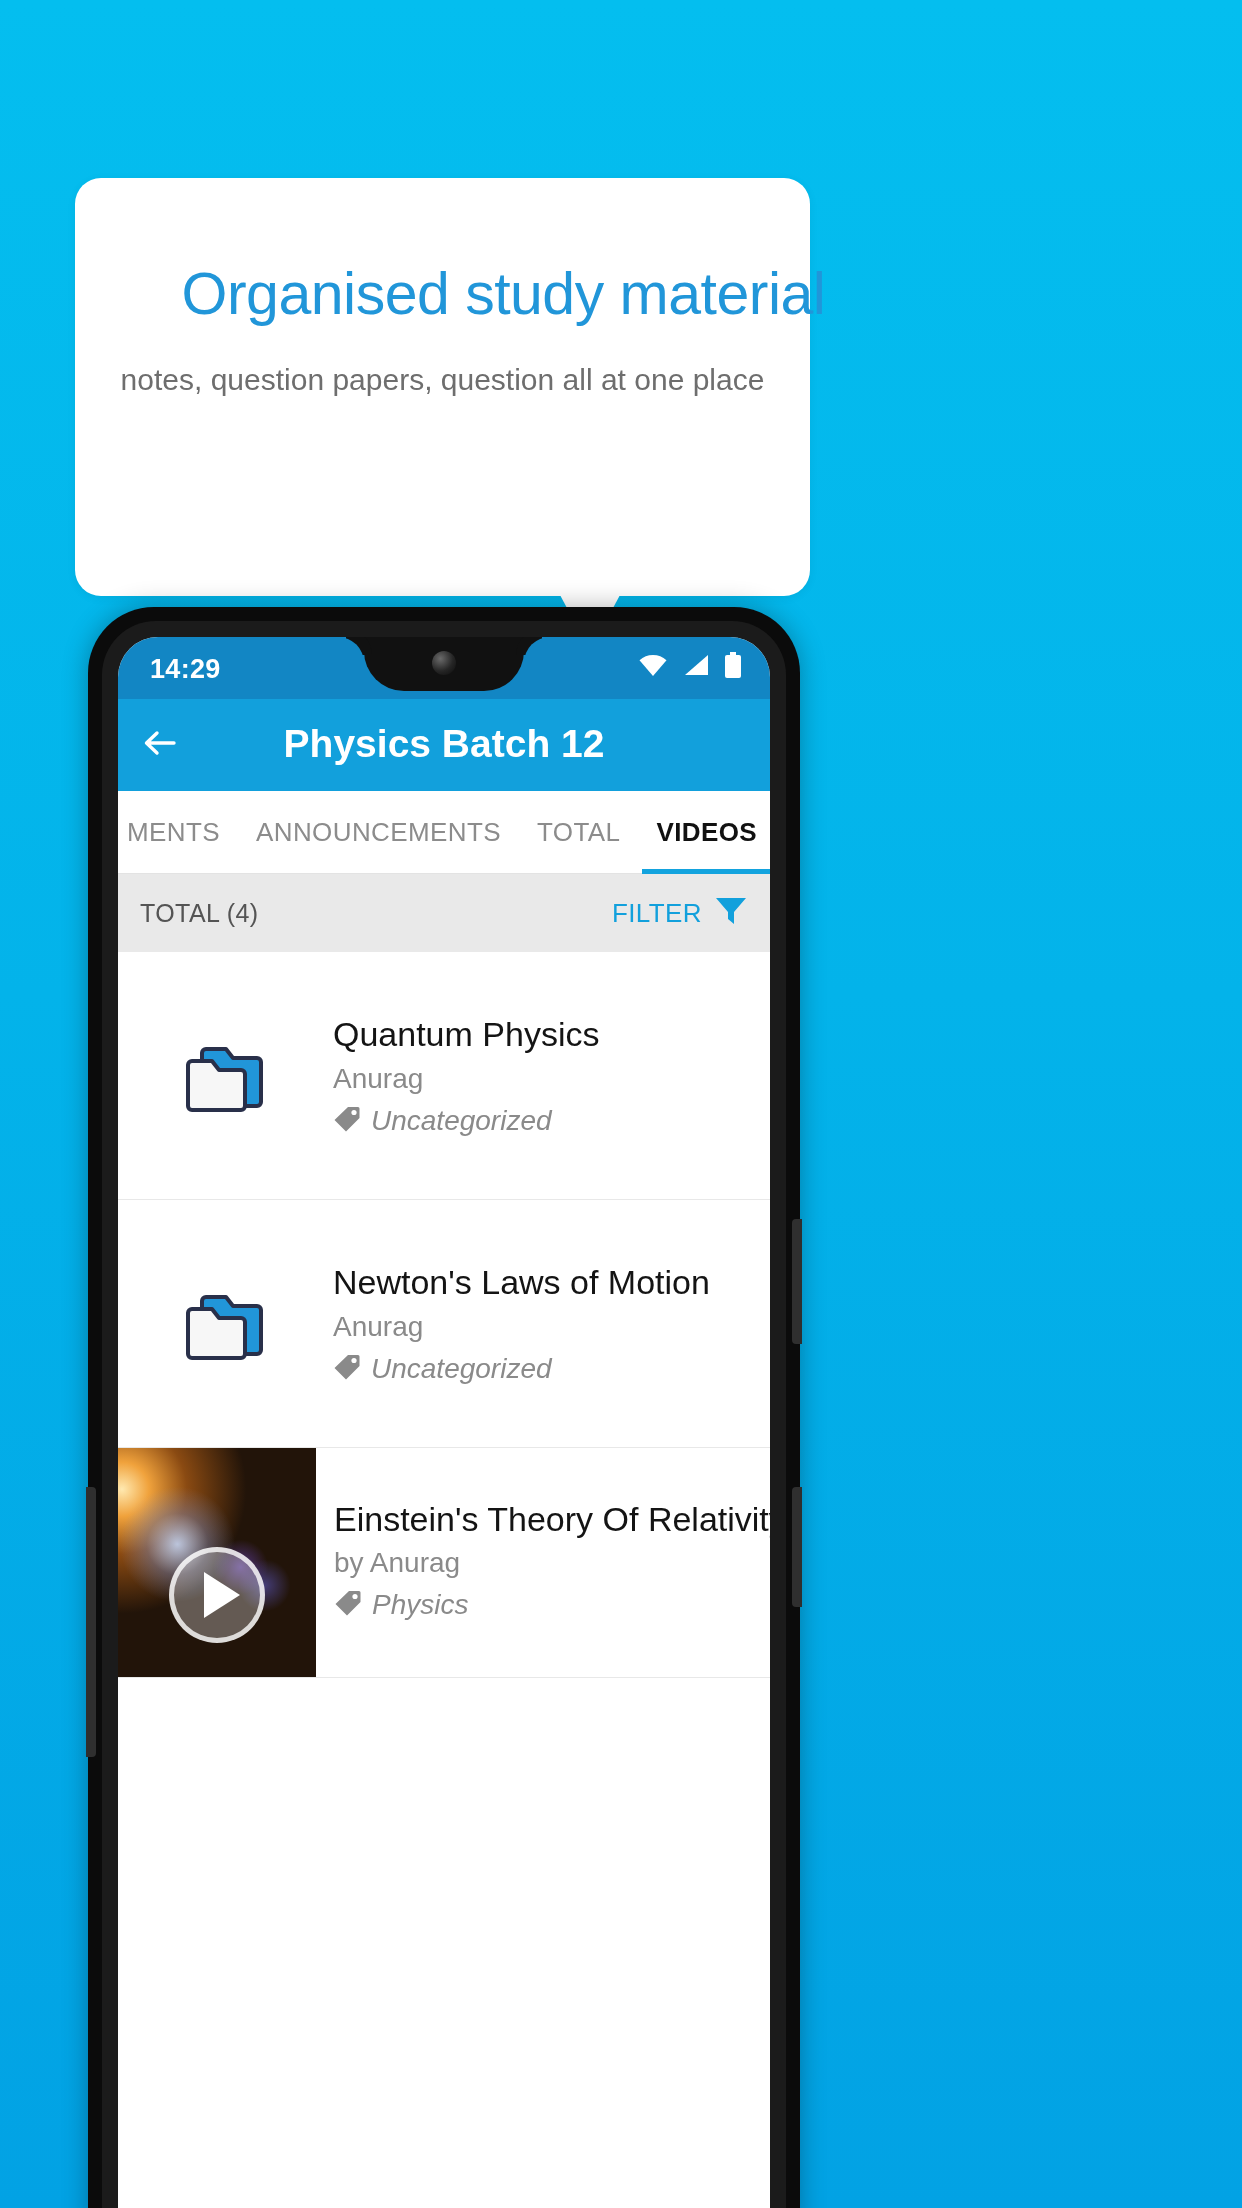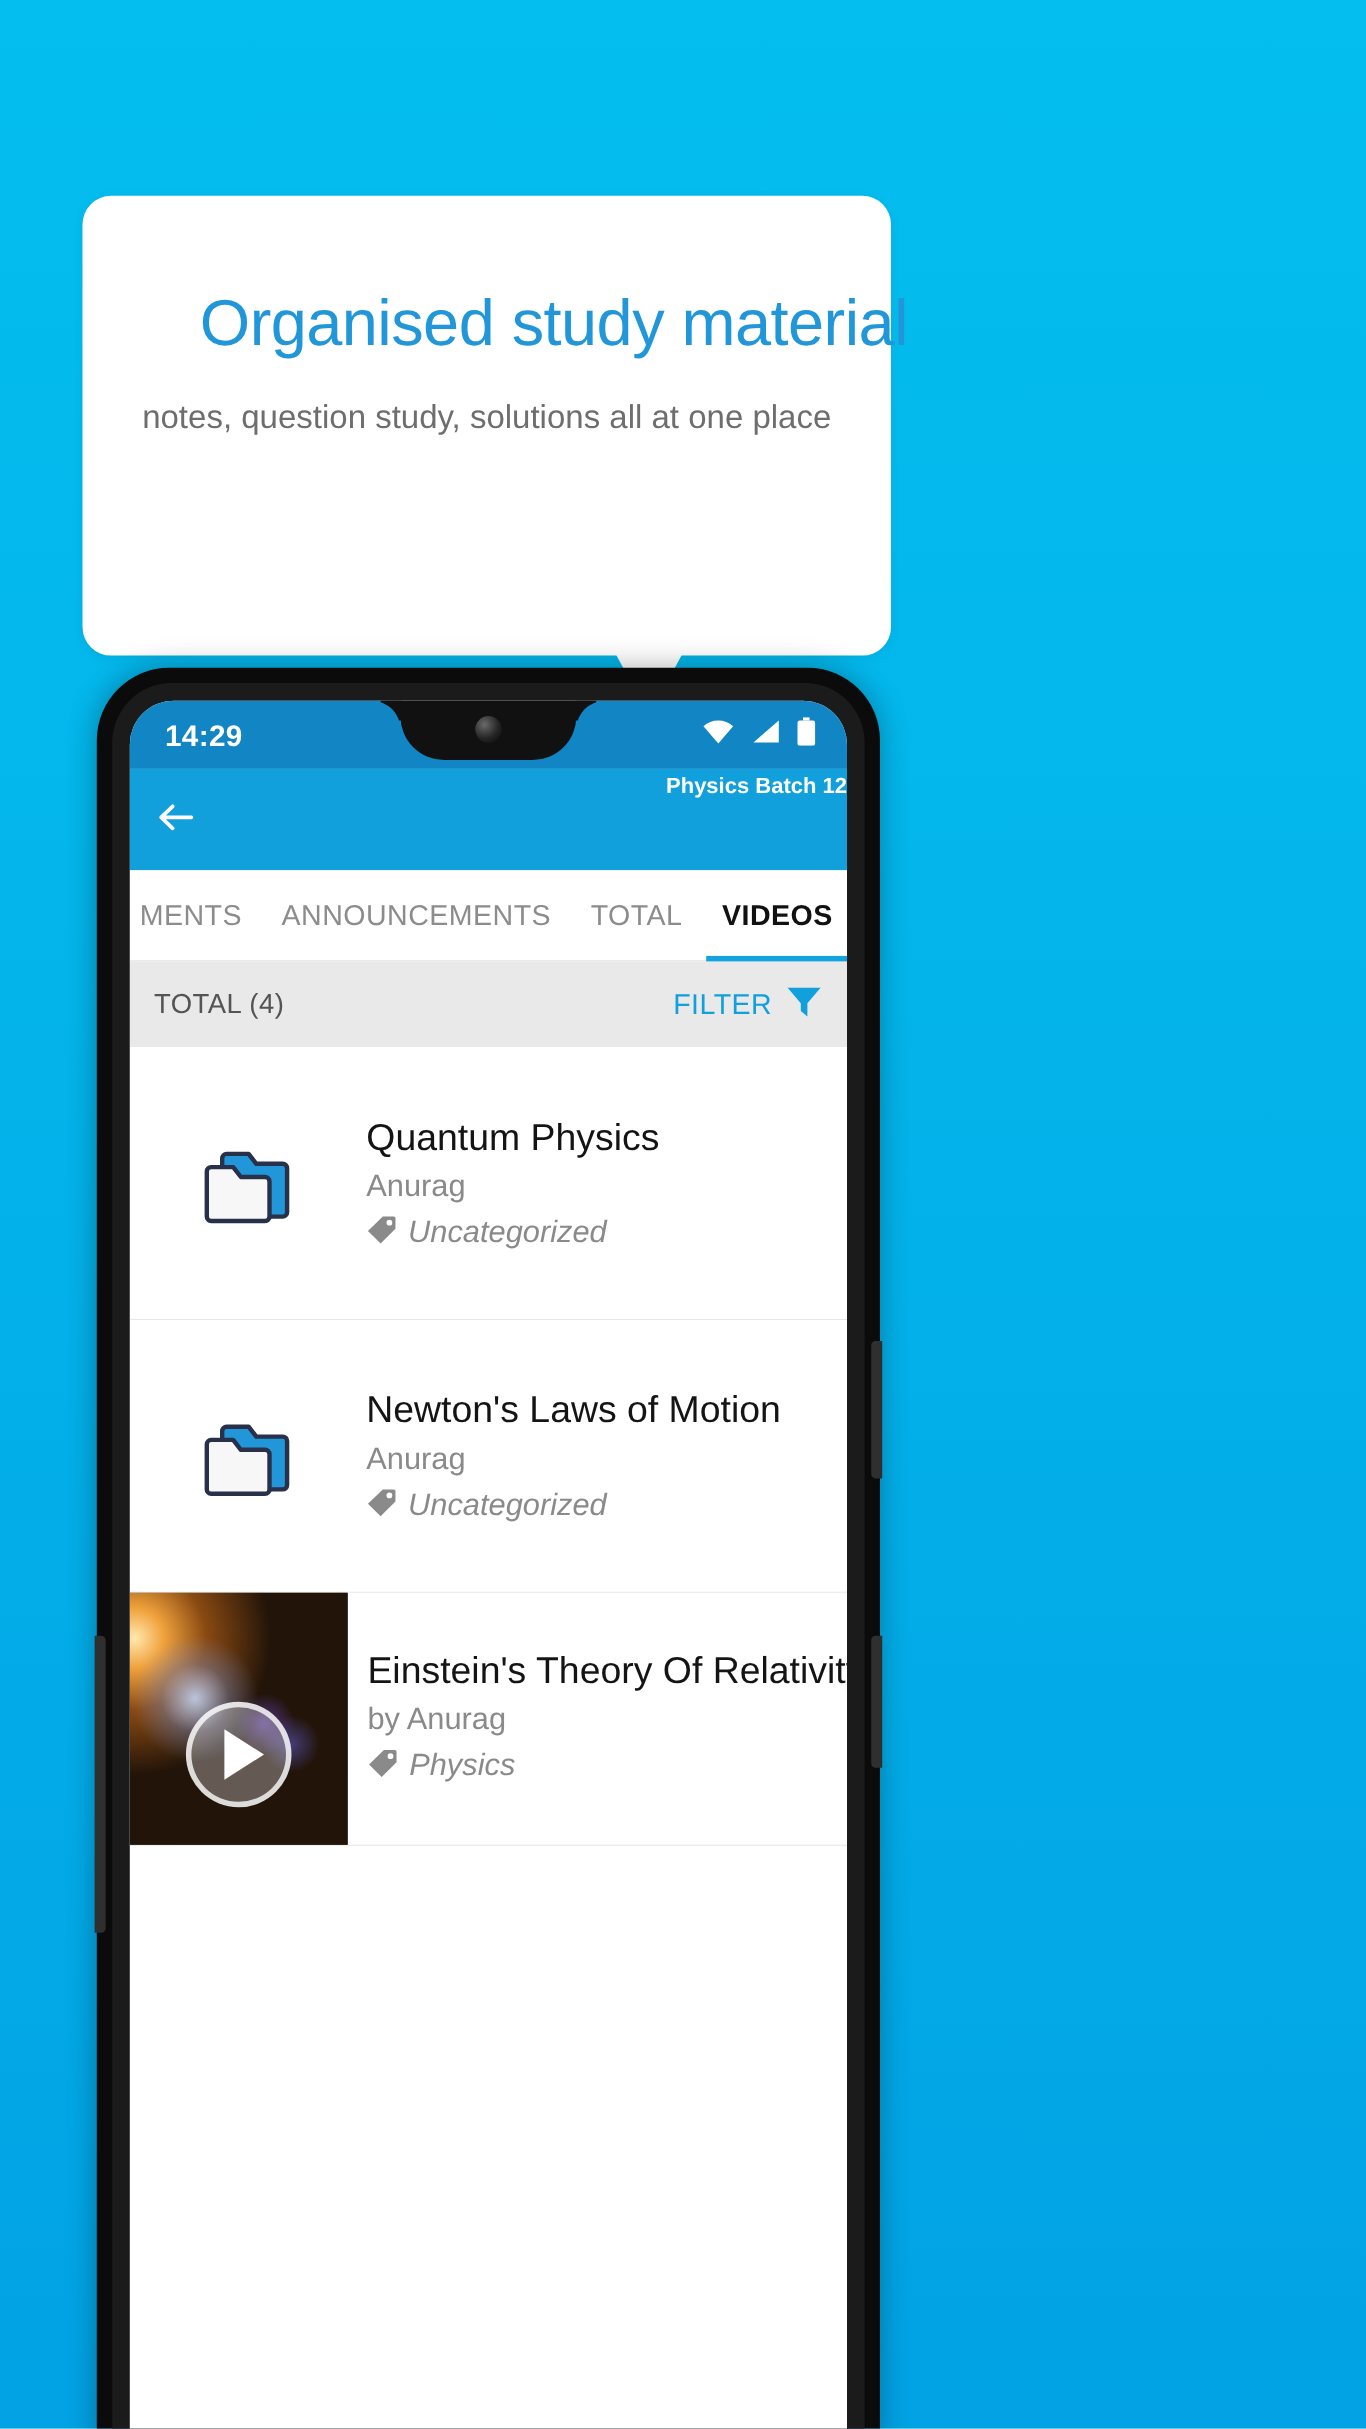--- a/index.html
+++ b/index.html
@@ -156,24 +156,24 @@
     background: #12A0DC;
     color: #ffffff;
   }
   #back-arrow {
     position: absolute;
     left: 22px; top: 24px;
     width: 40px; height: 40px;
   }
   #appbar-title {
     position: absolute;
-    left: 0; top: 5px;
+    left: 0; top: 23px;
     width: 100%;
-    text-align: right;
-    font-size: 20px;
+    text-align: center;
+    font-size: 39px;
     font-weight: 700;
     white-space: nowrap;
   }
   #appbar-sub {
     position: absolute;
     left: 0; top: 48px;
     width: 100%;
     text-align: center;
     font-size: 23px;
     font-weight: 400;
@@ -341,21 +341,21 @@
     margin-top: 8px;
   }
 </style>
 </head>
 <body>
 
 <div id="stage">
 
   <div id="bubble">
     <div id="bubble-title">Organised study material</div>
-    <div id="bubble-sub">notes, question study, solutions all at one place</div>
+    <div id="bubble-sub">notes, question papers, question all at one place</div>
   </div>
   <div id="bubble-tail"></div>
 
   <div id="phone">
     <div class="side-btn" id="side-btn-right-1"></div>
     <div class="side-btn" id="side-btn-right-2"></div>
     <div class="side-btn" id="side-btn-left-1"></div>
 
     <div id="phone-inner">
       <div id="screen">

